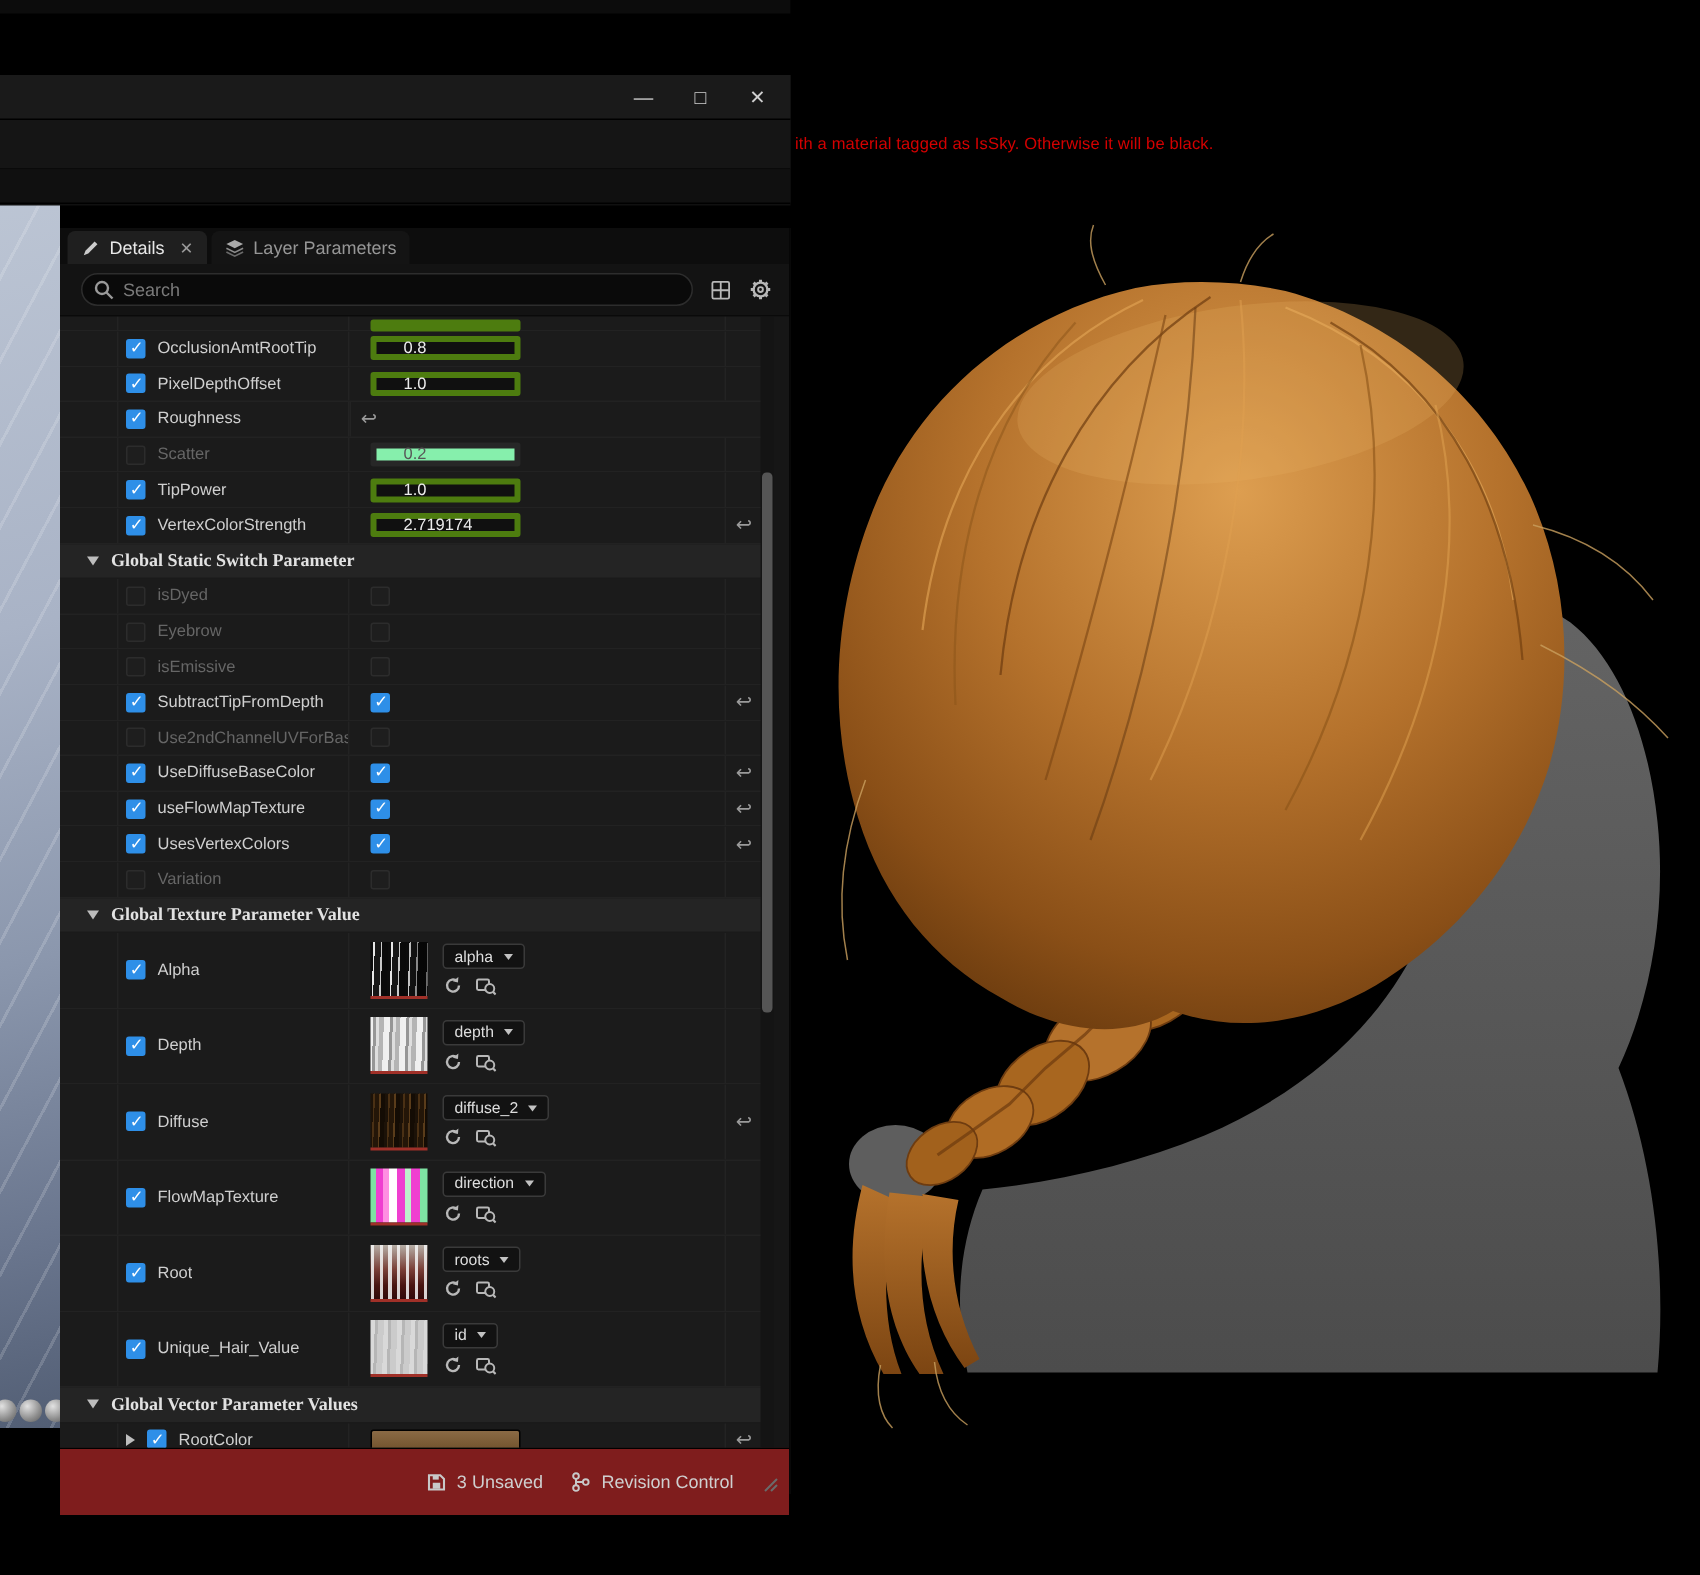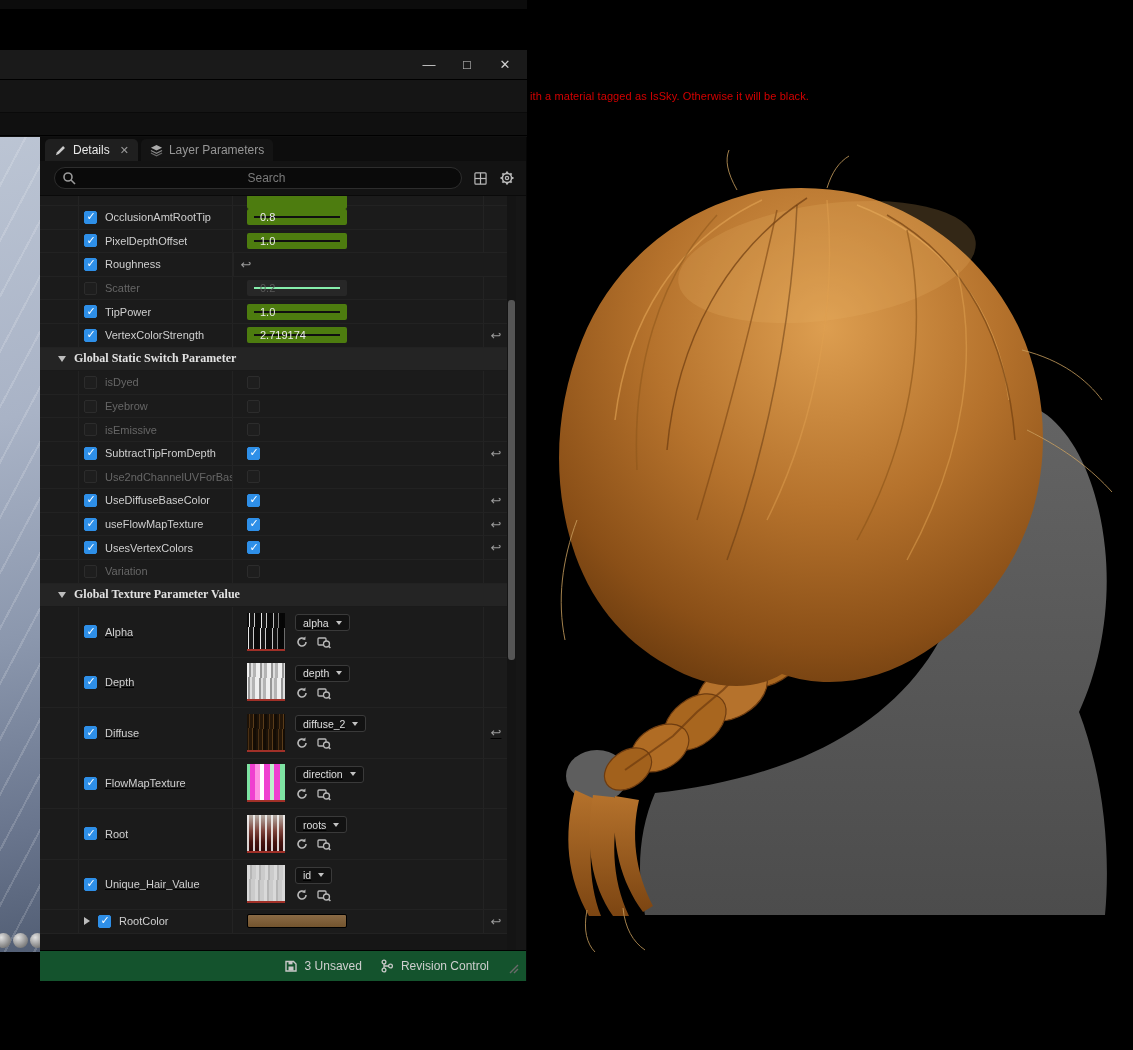--- a/index.html
+++ b/index.html
@@ -26,66 +26,66 @@
   .titleblock { position:absolute; left:0; top:50px; width:527px; height:87px; background:#101010; }
   .titlebar { height:30px; background:#1a1a1a; border-bottom:1px solid #000;
     display:flex; align-items:center; justify-content:flex-end; }
   .winbtns { display:flex; gap:10px; margin-right:8px; }
   .winbtn { width:28px; height:22px; display:flex; align-items:center; justify-content:center;
     color:#cfcfcf; font-size:13px; }
   .menustrip { height:33px; background:#151515; border-bottom:1px solid #0a0a0a; }
   .toolstrip { height:23px; background:#101010; border-bottom:1px solid #000; }
 
   
-  .details-panel { position:absolute; left:40px; top:137px; width:487px; height:844px;
+  .details-panel { position:absolute; left:40px; top:152px; width:487px; height:844px;
     background:#161616; border-right:1px solid #060606; }
 
   
   .tabbar { height:24px; background:#0d0d0d; display:flex; align-items:flex-end; padding-left:5px; }
   .tab { height:22px; display:flex; align-items:center; gap:6px; padding:0 9px;
     border-radius:5px 5px 0 0; margin-right:3px; font-size:12px; }
   .tab.active { background:#1f1f1f; color:#e8e8e8; }
   .tab.inactive { background:#141414; color:#969696; }
   .tab .tclose { color:#9a9a9a; font-size:11px; margin-left:4px; }
   .ticon { display:inline-flex; width:13px; height:13px; }
 
   
   .searchrow { height:35px; background:#131313; display:flex; align-items:center;
     padding:0 10px 0 14px; border-bottom:1px solid #0a0a0a; }
   .searchwrap { position:relative; flex:1; height:22px; }
   .searchwrap input { width:100%; height:22px; border-radius:11px; background:#0a0a0a;
     border:1px solid #2d2d2d; color:#d8d8d8; font-size:12px; padding:0 10px 0 27px; outline:none;
-    font-family:inherit;text-align:center; }
+    font-family:inherit; }
   .searchwrap input::placeholder { color:#7a7a7a; }
   .mag { position:absolute; left:8px; top:4px; width:14px; height:14px; }
   .srb { width:18px; height:18px; margin-left:9px; display:flex; align-items:center; justify-content:center; }
 
   
   .grid { position:relative; height:754px; overflow:hidden; background:#161616; }
   .gridrows { width:468px; }
   .row { height:23.6px; display:flex; background:#1b1b1b;
     border-bottom:1px solid #222; }
-  .row.tex { height:50.5px;text-decoration:underline; }
+  .row.tex { height:50.5px; }
   .row.cliptop { height:10px; }
   .gutter { width:39px; align-self:stretch; border-right:1px solid #232323; flex:none; }
   .namecell { width:154px; align-self:stretch; display:flex; align-items:center; gap:8px;
     padding-left:5px; border-right:1px solid #232323; flex:none; }
   .valuecell { width:250px; align-self:stretch; display:flex; align-items:center;
     padding-left:14px; flex:none; }
   .resetcell { width:25px; align-self:stretch; border-left:1px solid #232323;
     display:flex; align-items:center; justify-content:center; flex:none; }
   .plabel { font-size:11px; color:#cfcfcf; white-space:nowrap; overflow:hidden; }
   .plabel.dim { color:#666; }
   .cb { width:13px; height:13px; border-radius:2px; background:#242424; border:1px solid #0b0b0b;
     flex:none; position:relative; }
   .cb.on { background:#2e8fe8; border-color:#2e8fe8; }
   .cb.on::after { content:"✓"; position:absolute; left:1.5px; top:-1.5px; color:#fff; font-size:11px; font-weight:bold; }
   .cb.dim { background:#1e1e1e; border-color:#2c2c2c; }
-  .vbox { width:100px; height:16px; background:#101010; border:7px solid #4d7c0f; border-radius:2px;
-    display:flex; align-items:center; padding-left:6px; font-size:11px; color:#ececec; }
+  .vbox { width:100px; height:16px; background:#101010; border:4px solid #4d7c0f; border-radius:2px;
+    display:flex; align-items:center; padding-left:18px; font-size:11px; color:#ececec; }
   .vbox.dim { color:#585858; background:#86efac; border-color:#272727; }
   .vbox.sliver { height:8px; margin-top:2px; }
   .reset-arrow { display:none; color:#9a9a9a; font-size:13px; }
   .reset-arrow.show { display:inline; }
 
   
   .sechead { height:23.6px; background:#242424; border-bottom:1px solid #1a1a1a;
     display:flex; align-items:center;font-family:Liberation Serif, serif; }
   .tri-down { width:0; height:0; border-left:4.5px solid transparent; border-right:4.5px solid transparent;
     border-top:6px solid #bdbdbd; margin-left:18px; flex:none; }
@@ -121,21 +121,21 @@
   
   .swatch { width:100px; height:14px; border-radius:2px; border:1px solid #000;
     background:linear-gradient(#8a6a45,#73542e); }
 
   
   .vtrack { position:absolute; right:10px; top:0; width:9px; height:754px; background:#141414; }
   .vthumb { position:absolute; right:11px; top:104px; width:7px; height:360px; background:#555;
     border-radius:3px; }
 
   
-  .statusbar { height:31px; background:#14532d; border-top:1px solid #000;
+  .statusbar { height:45px; background:#7f1d1d; border-top:1px solid #000;
     display:flex; align-items:center; justify-content:flex-end; gap:18px; padding-right:7px; }
   .sbitem { display:flex; align-items:center; gap:7px; font-size:12px; color:#cfcfcf; }
   .grip { width:12px; height:12px; }
 </style>
 </head>
 <body>
 
 <div class="topstrip"></div>
 
 <div class="render-viewport">
@@ -699,20 +699,24 @@
                     <circle cx="9.5" cy="9" r="3" fill="#1b1b1b" stroke="#b8b8b8" stroke-width="1.3"></circle>
                     <line x1="11.6" y1="11.2" x2="13.4" y2="13" stroke="#b8b8b8" stroke-width="1.5"></line>
                   </svg>
               </span>
             </div>
           </div>
         </div>
         <div class="resetcell"></div>
       </div>
 
+      <div class="sechead">
+        <span class="tri-down"></span>
+        <span class="sectitle">Global Vector Parameter Values</span>
+      </div>
 
       <div class="row">
         <div class="gutter"></div>
         <div class="namecell">
           <span class="tri-right" style="margin-left:0"></span>
           <span class="cb on"></span>
           <span class="plabel">RootColor</span>
         </div>
         <div class="valuecell">
             <div class="swatch"></div>

